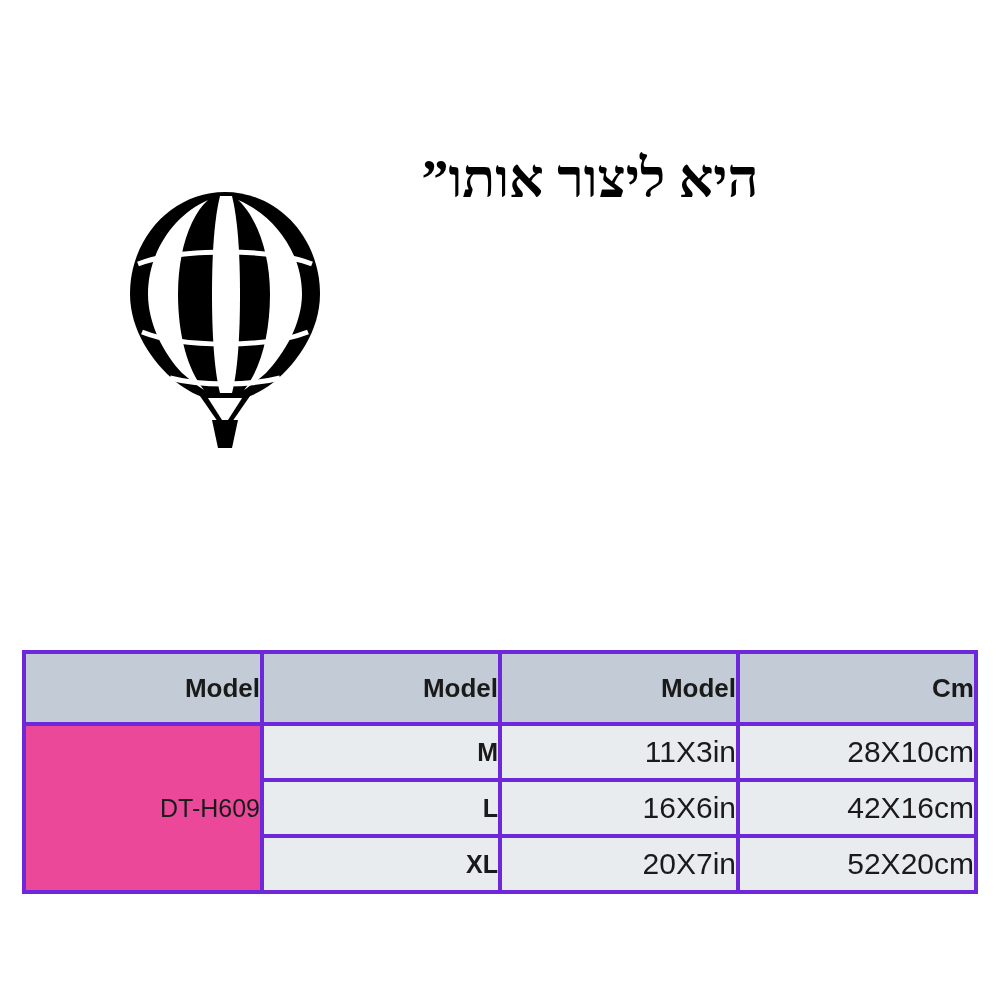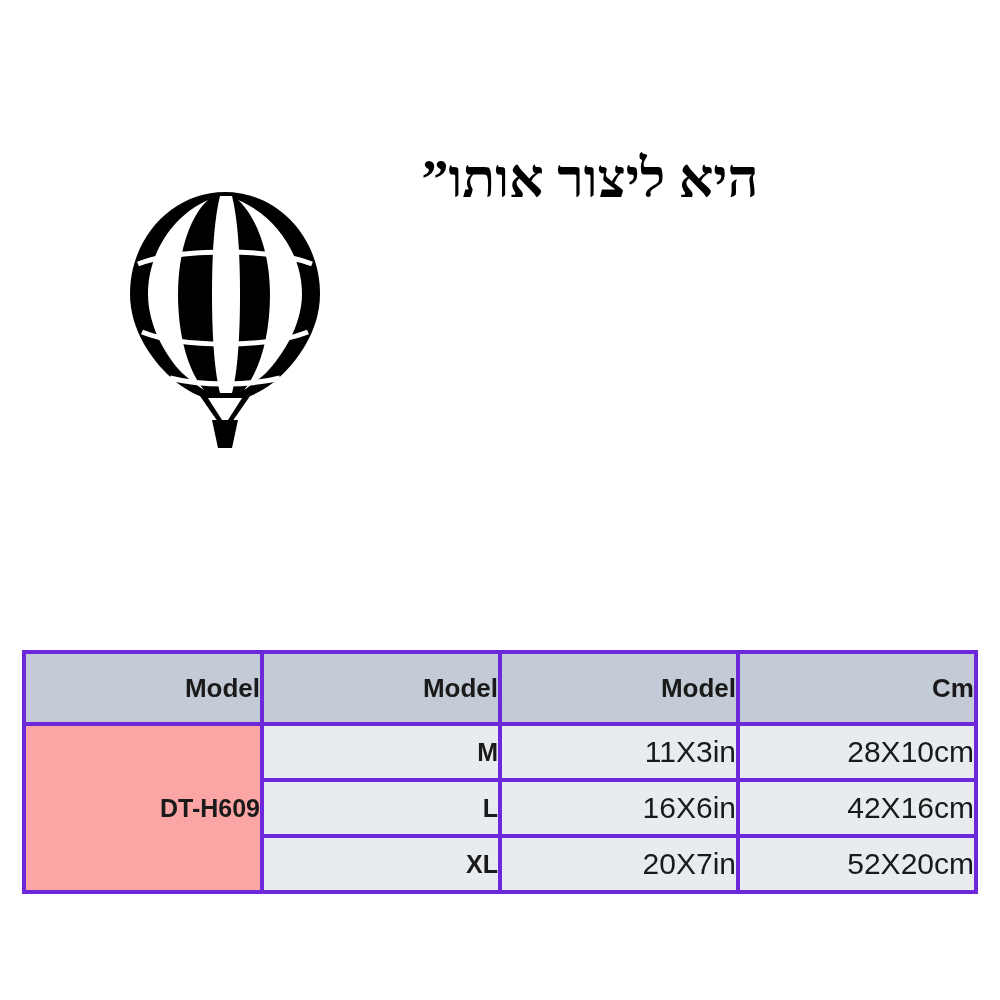--- a/index.html
+++ b/index.html
@@ -83,23 +83,23 @@
     padding: 0;
   }
   .size-table tbody td {
     background: #e8ecef;
     font-size: 25px;
     font-weight: 700;
     height: 52px;
     padding: 0;
   }
   .size-table tbody td.model-cell {
-    background: #fca5a5;
+    background: #ec4899;
     font-size: 25px;
-    font-weight: 700;
+    font-weight: 400;
     vertical-align: middle;
   }
   .size-table tbody td.inch-cell,
   .size-table tbody td.cm-cell {
     font-weight: 400;
     font-size: 30px;
   }
 
   .col-model { width: 25%; }
   .col-size  { width: 25%; }

